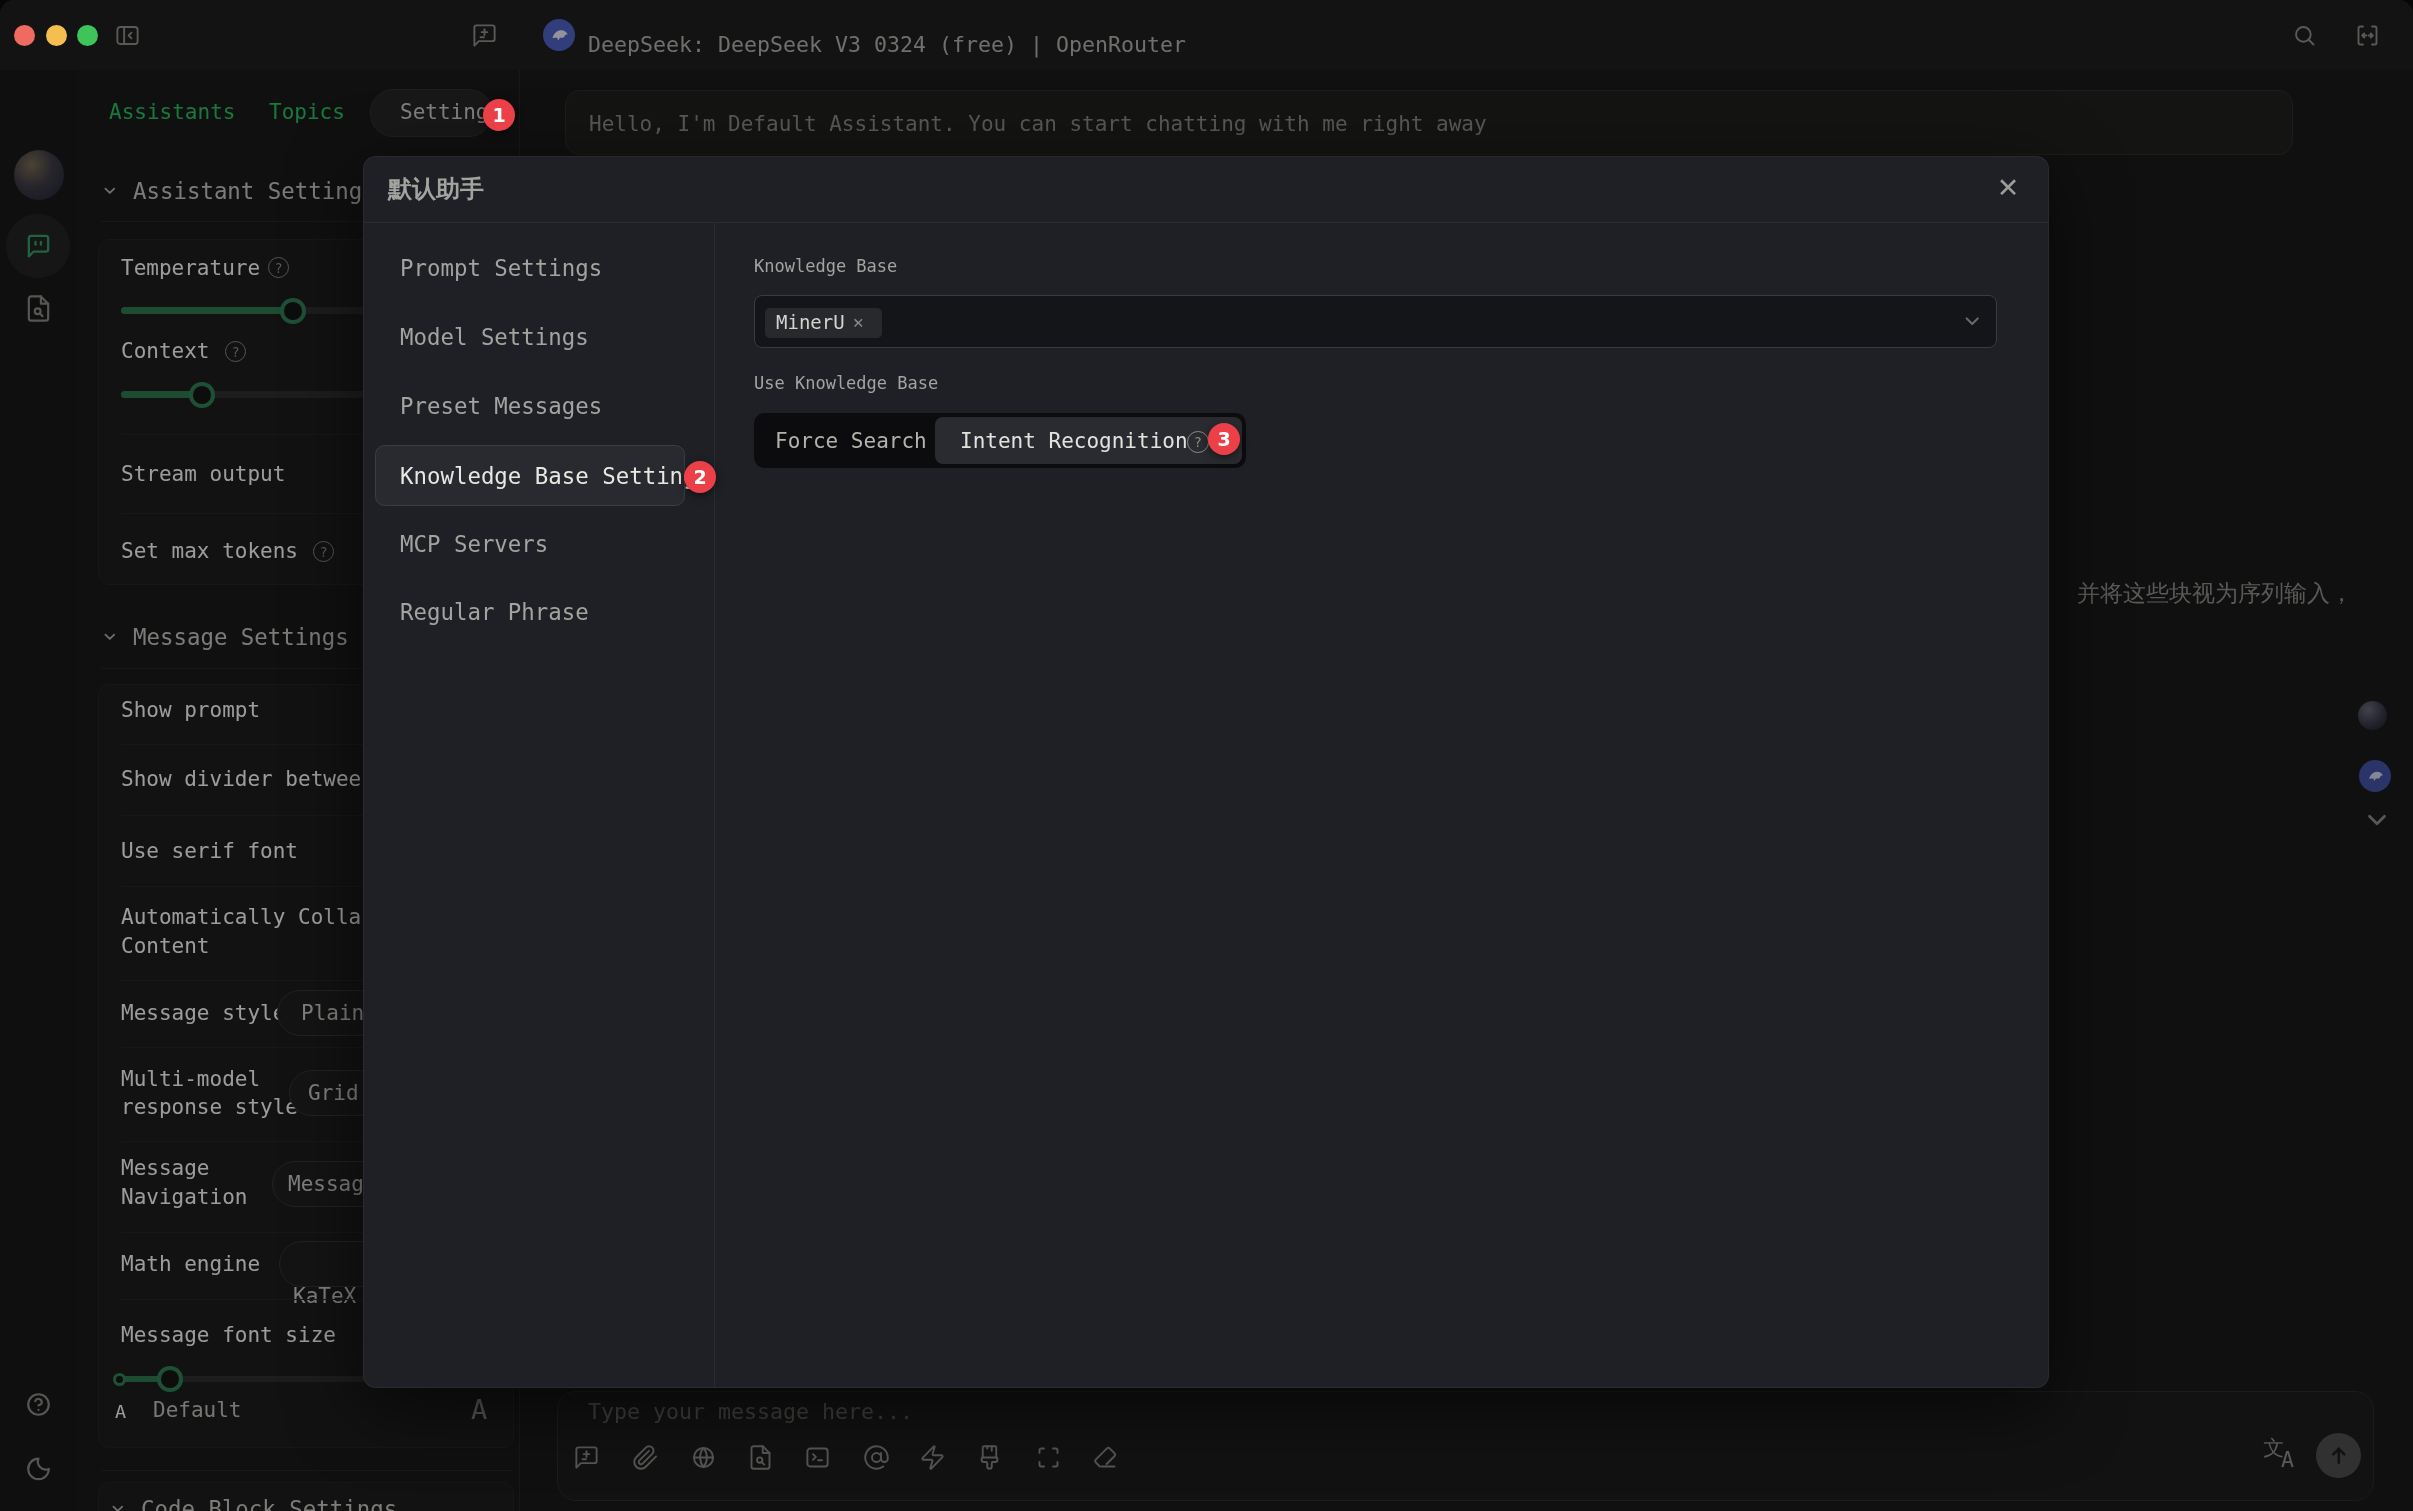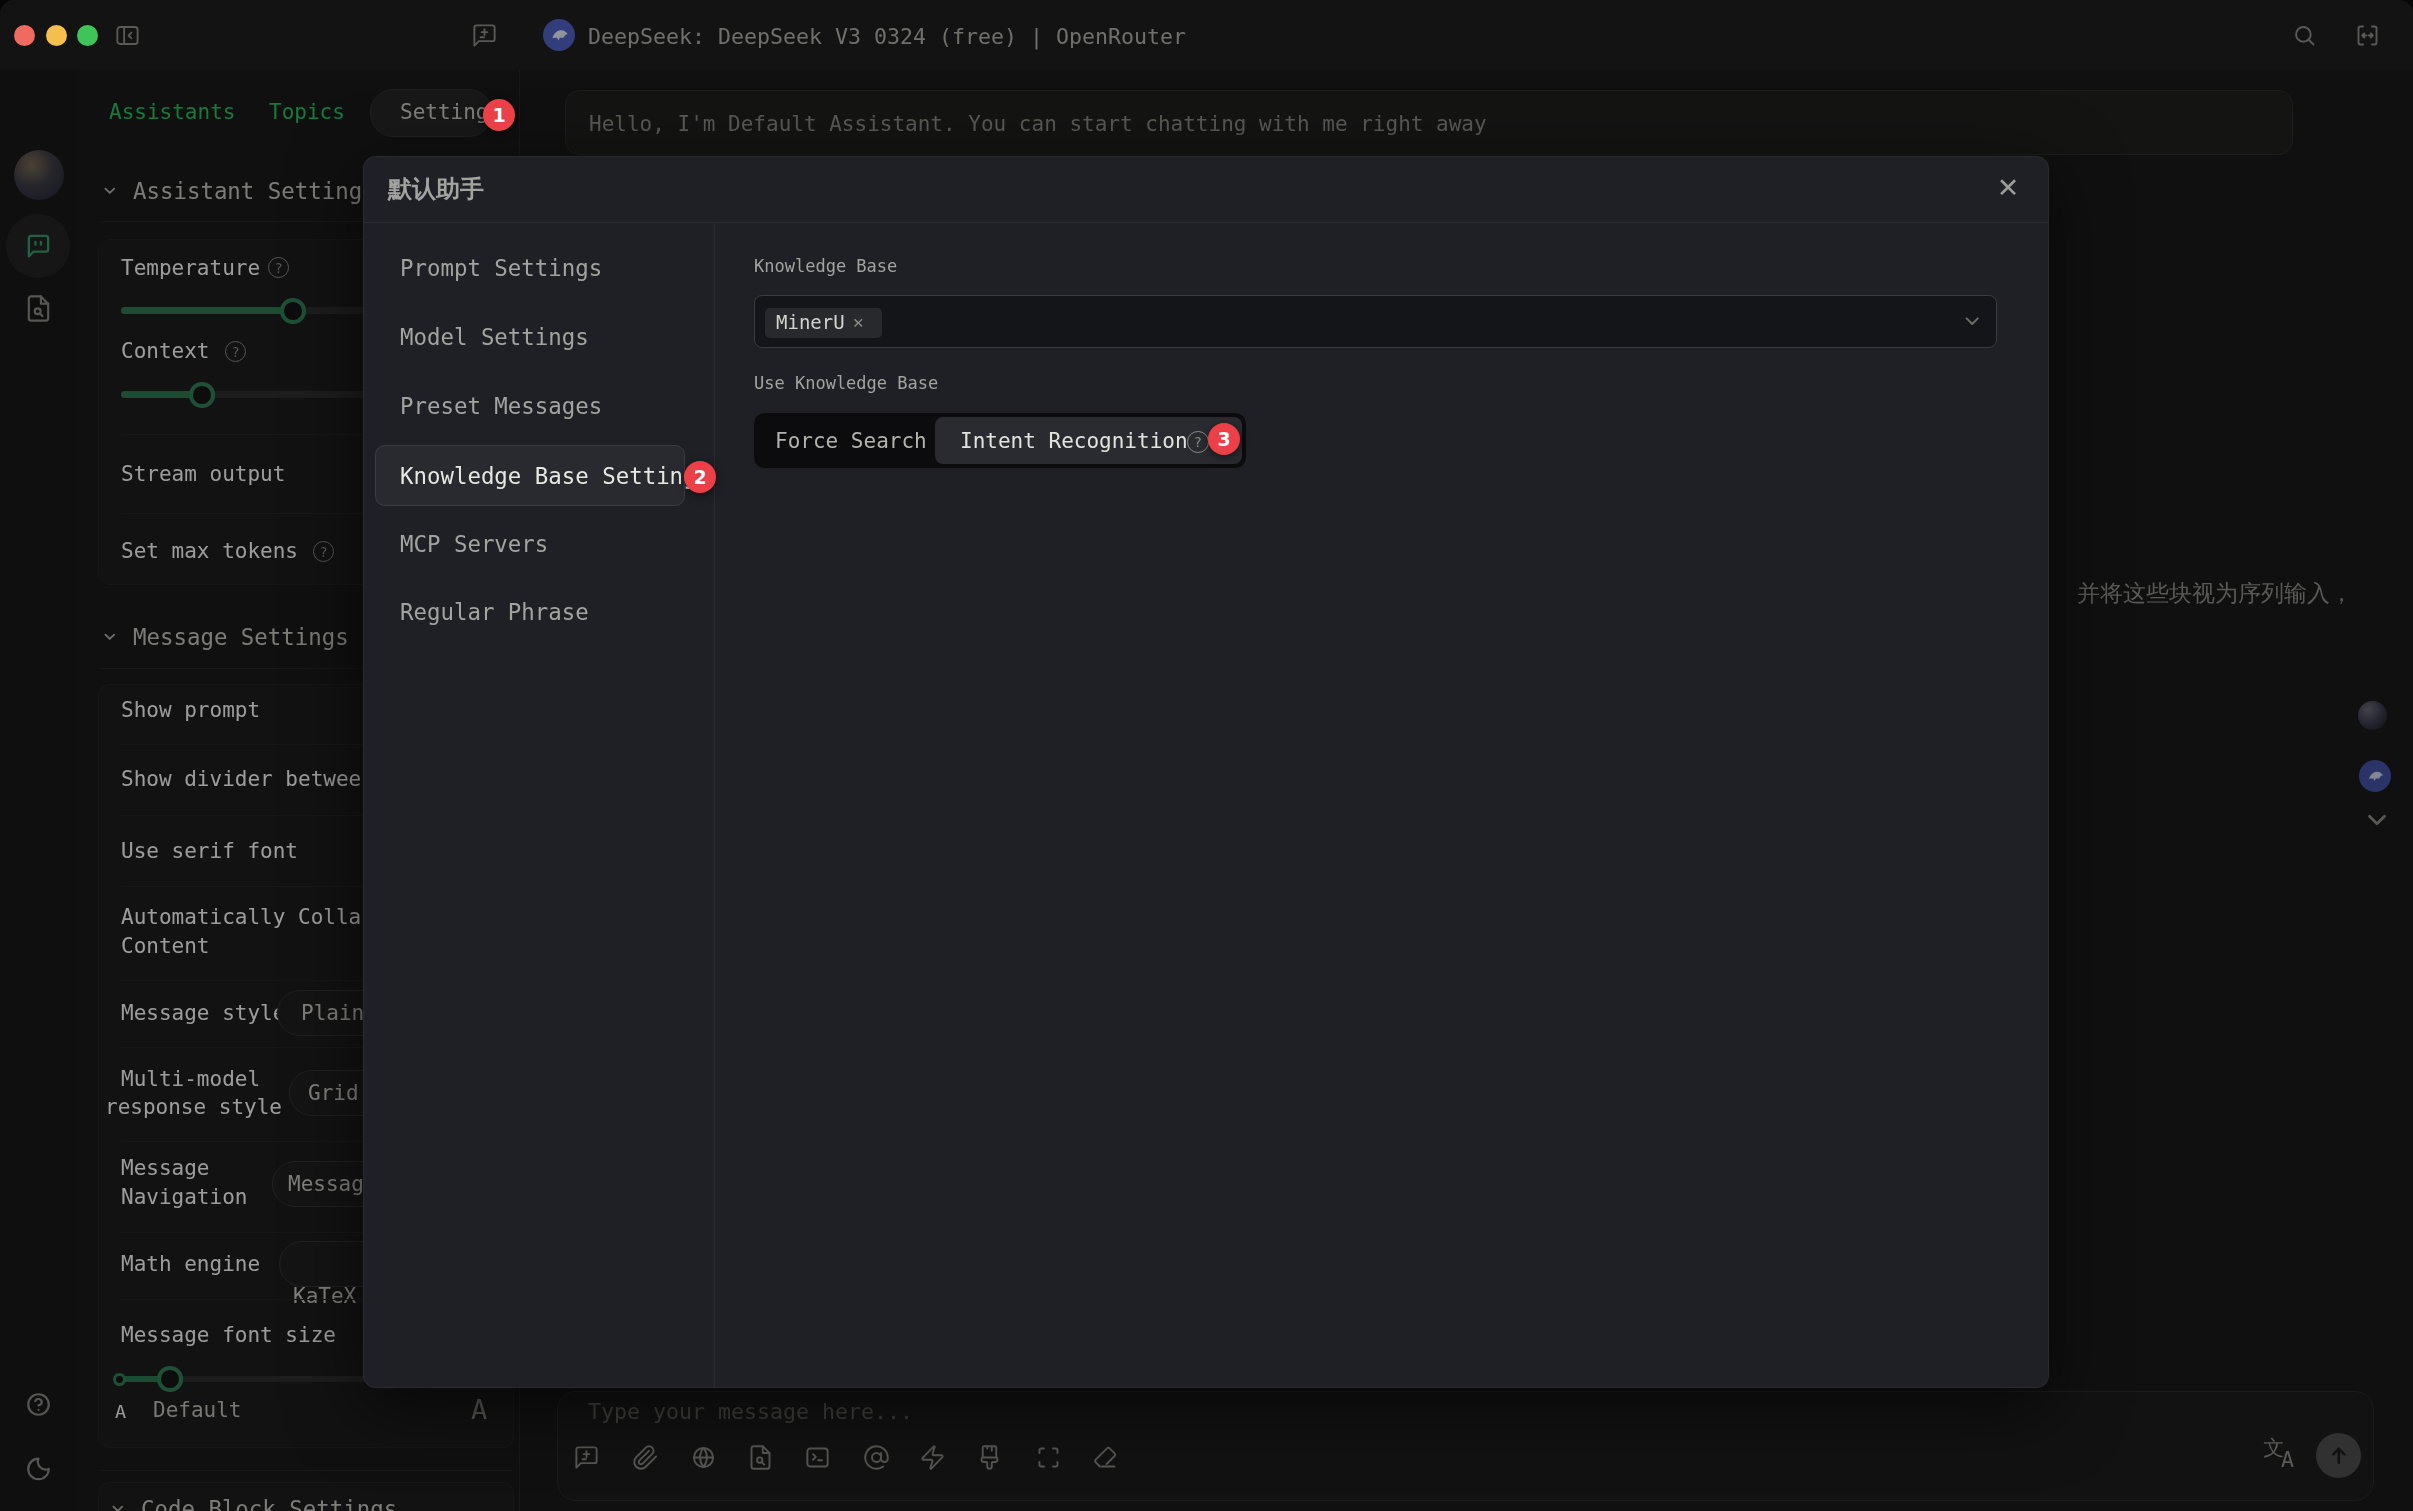--- a/index.html
+++ b/index.html
@@ -99,21 +99,21 @@
           <path d="M12 6.5v5"></path>
           <path d="M9.5 9h5"></path>
           <path d="M8.5 13.5h3"></path>
       </svg>
     </span>
     <div class="logo-circle">
       <svg width="21" height="21" viewBox="0 0 24 24">
         <path fill="#eef0ff" d="M4 15c1.5-6 6-9 10-9 3.5 0 6 2 7.5 5-1.5-.5-3 0-3.5 1.5-.5 1.3-1.8 2-3.2 2h-2.3l-2 3.2-1.2-3.2H7.2C5.8 14.5 4.8 15 4 15z"></path>
       </svg>
     </div>
-    <span class="t tb-title" style="left:588px;top:36px">DeepSeek: DeepSeek V3 0324 (free) | OpenRouter</span>
+    <span class="t tb-title" style="left:588px;top:44px">DeepSeek: DeepSeek V3 0324 (free) | OpenRouter</span>
     <span class="abs" style="left:2291px;top:21.6px;color:#8f8f8a">
       <svg width="27" height="27" viewBox="0 0 24 24" fill="none" stroke="currentColor" stroke-width="1.7" stroke-linecap="round">
         <circle cx="11" cy="11" r="6.5"></circle>
           <line x1="15.8" y1="15.8" x2="20" y2="20"></line>
       </svg>
     </span>
     <span class="abs" style="left:2354px;top:21.6px;color:#8f8f8a">
       <svg width="27" height="27" viewBox="0 0 24 24" fill="none" stroke="currentColor" stroke-width="1.7" stroke-linecap="round" stroke-linejoin="round">
         <path d="M8 4H5.5A1.5 1.5 0 0 0 4 5.5v13A1.5 1.5 0 0 0 5.5 20H8"></path>
           <path d="M16 4h2.5A1.5 1.5 0 0 1 20 5.5v13a1.5 1.5 0 0 1-1.5 1.5H16"></path>
@@ -203,21 +203,21 @@
   <span class="t lbl" style="left:121px;top:851px">Use serif font</span>
   <div class="hline" style="left:121px;top:886px;width:375px"></div>
   <span class="t lbl" style="left:121px;top:917px">Automatically Collapse Th</span>
   <span class="t lbl" style="left:121px;top:946px">Content</span>
   <div class="hline" style="left:121px;top:980px;width:375px"></div>
   <span class="t lbl" style="left:121px;top:1013px">Message style</span>
   <div class="pill" style="left:277px;top:990px;width:133px"></div>
   <span class="t pill-t" style="left:301px;top:1013px">Plain</span>
   <div class="hline" style="left:121px;top:1047px;width:375px"></div>
   <span class="t lbl" style="left:121px;top:1079px">Multi-model</span>
-  <span class="t lbl" style="left:105px;top:1107px">response style</span>
+  <span class="t lbl" style="left:121px;top:1107px">response style</span>
   <div class="pill" style="left:289px;top:1070px;width:121px"></div>
   <span class="t pill-t" style="left:308px;top:1093px">Grid</span>
   <div class="hline" style="left:121px;top:1141px;width:375px"></div>
   <span class="t lbl" style="left:121px;top:1168px">Message</span>
   <span class="t lbl" style="left:121px;top:1197px">Navigation</span>
   <div class="pill" style="left:272px;top:1161px;width:137px"></div>
   <span class="t pill-t" style="left:288px;top:1184px">Messag</span>
   <div class="hline" style="left:121px;top:1232px;width:375px"></div>
   <span class="t lbl" style="left:121px;top:1264px">Math engine</span>
   <div class="pill" style="left:279px;top:1241px;width:131px"></div>

